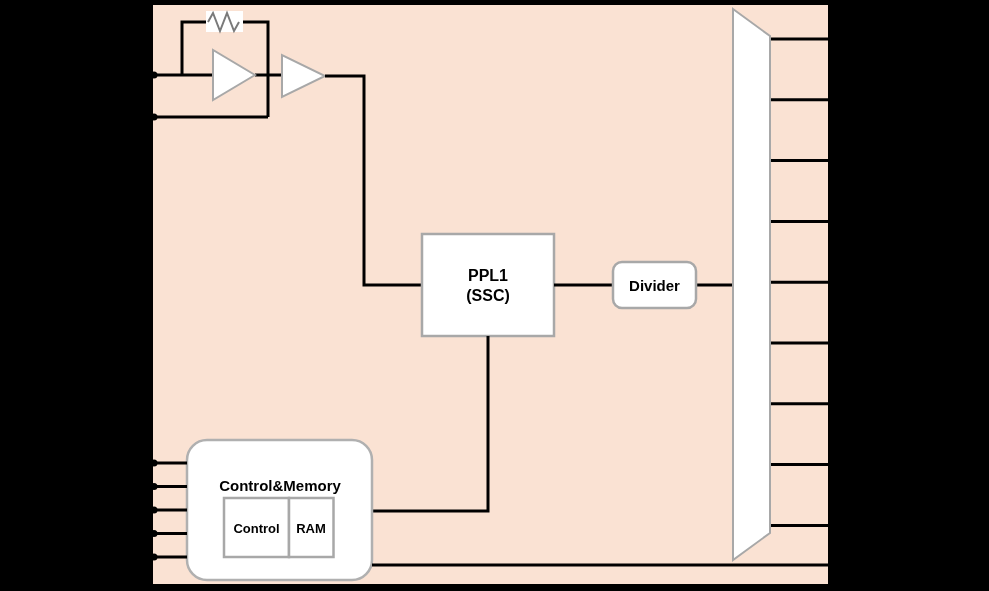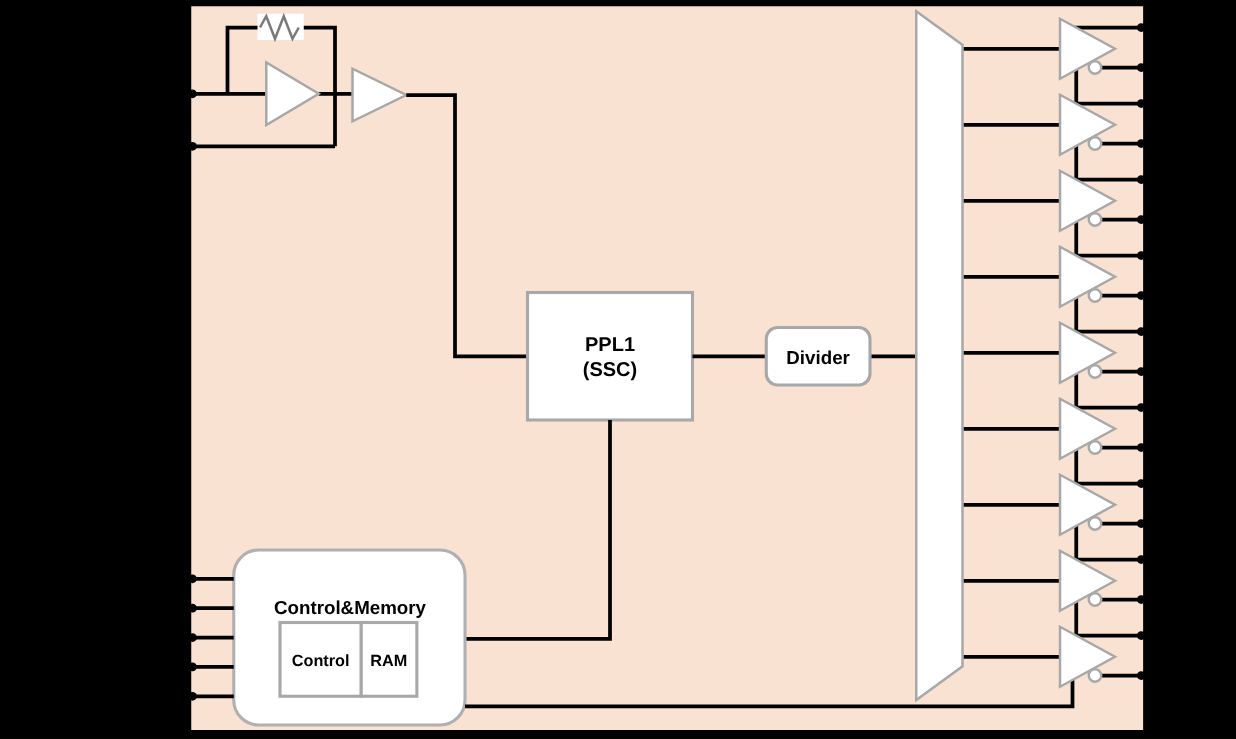--- a/index.html
+++ b/index.html
@@ -1,16 +1,16 @@
 <!DOCTYPE html>
 <html><head>
 <meta charset="utf-8">
 <style>
   html,body{margin:0;padding:0;background:#000;}
-  .stage{position:relative;width:989px;height:591px;background:#000;overflow:hidden;
+  .stage{position:relative;width:828px;height:591px;background:#000;overflow:hidden;
          font-family:"Liberation Sans", sans-serif;}
   svg{display:block}
   text{font-family:"Liberation Sans", sans-serif;font-weight:bold;fill:#000;}
   .lbl-lg{font-size:16px;}
   .lbl-md{font-size:15px;}
   .lbl-sm{font-size:13px;}
 </style>
 <style>
   #chip{fill:#fae2d3;stroke:#000000;stroke-width:3;}
   .wire{fill:none;stroke:#000000;stroke-width:3;}

